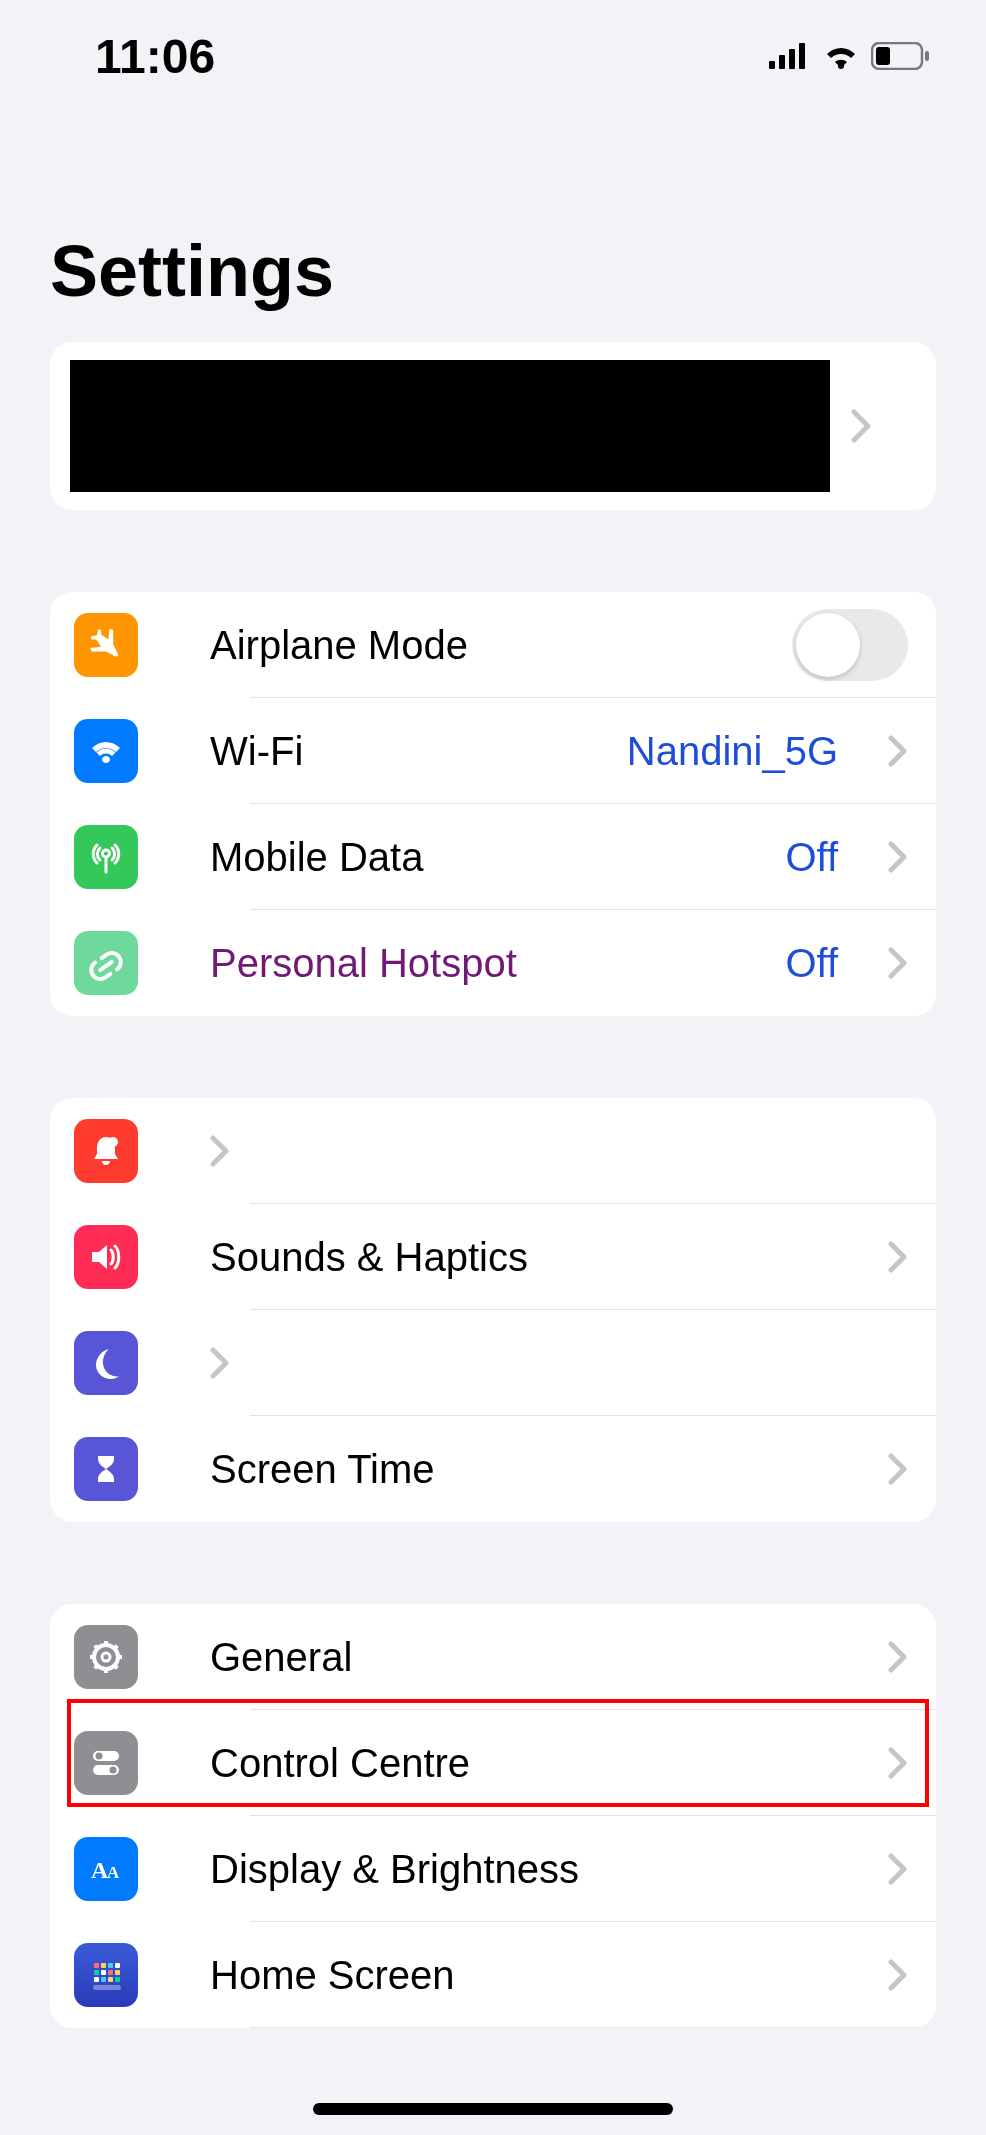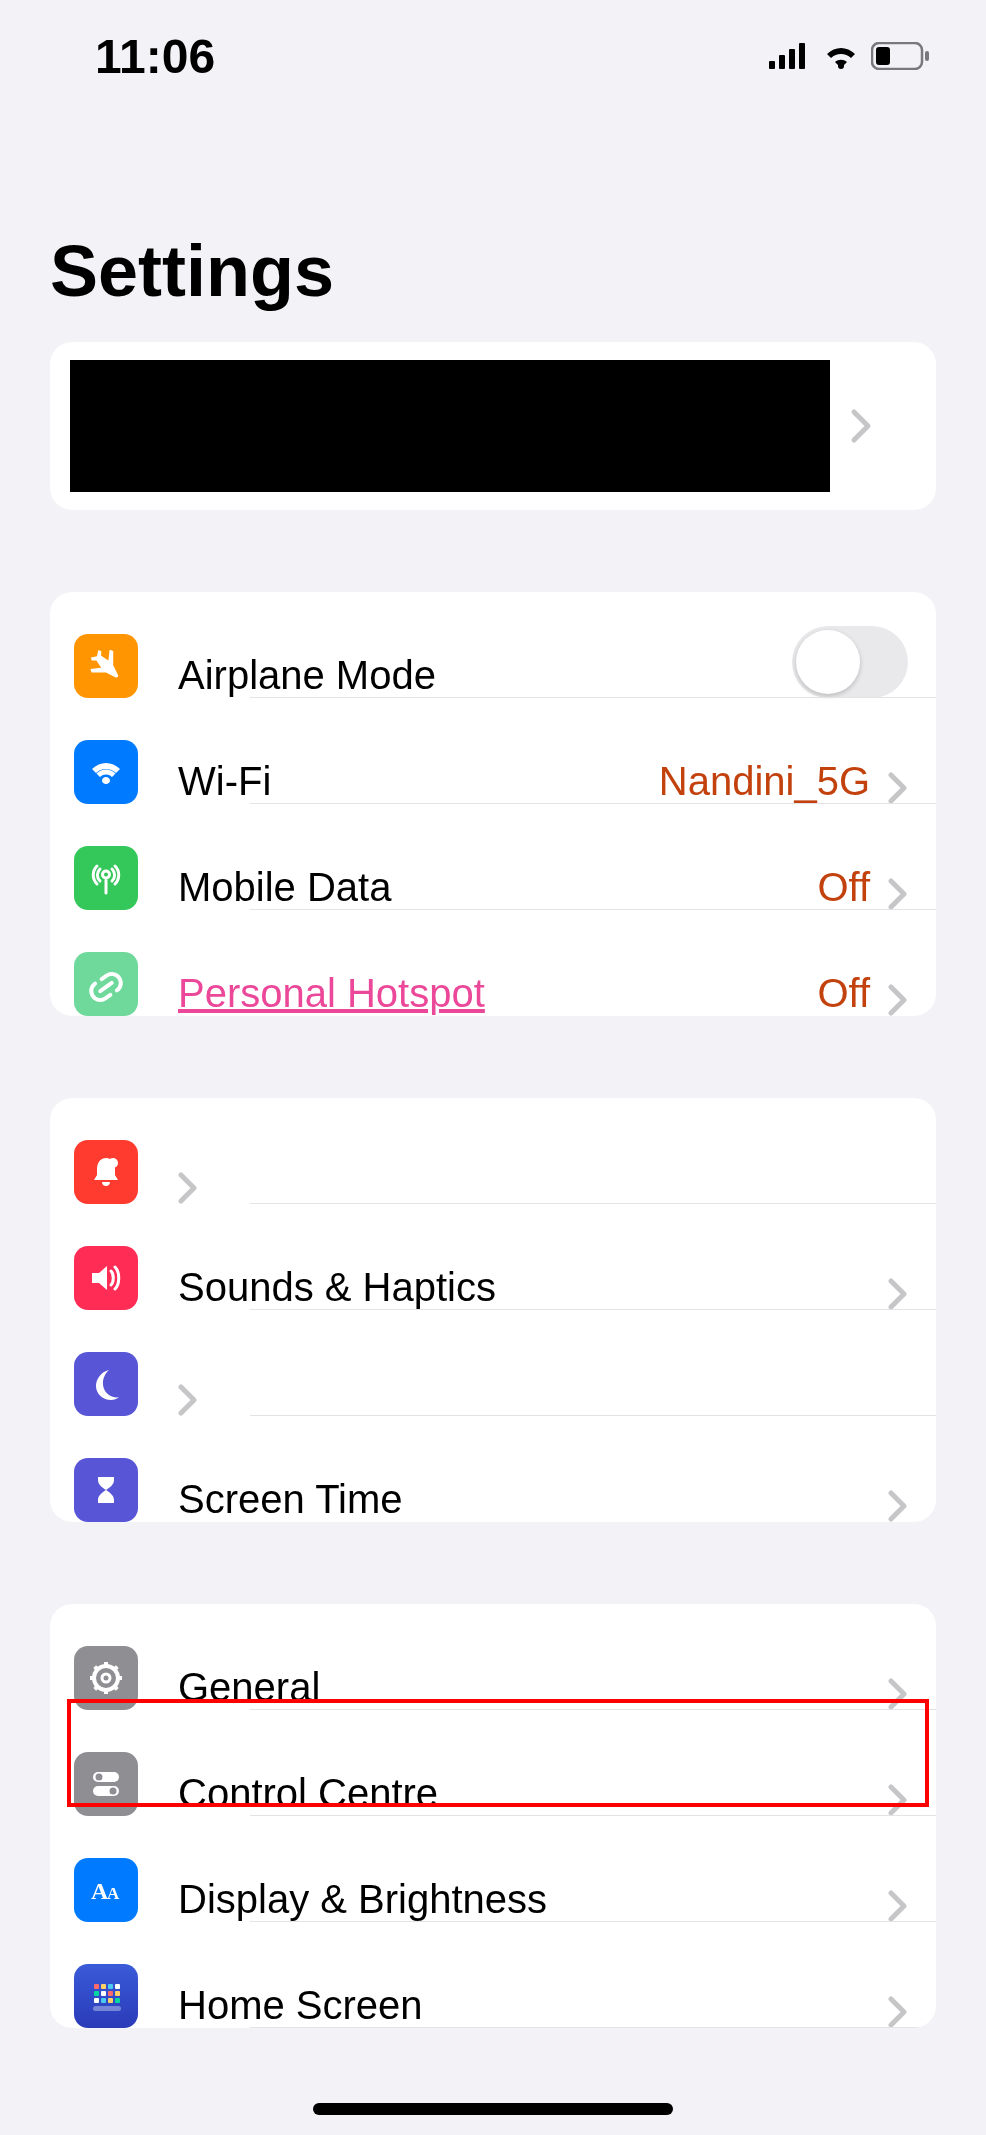--- a/index.html
+++ b/index.html
@@ -51,24 +51,25 @@
     margin-right: 20px;
   }
   .chevron {
     color: #c6c6c8;
     flex-shrink: 0;
   }
   .chevron svg { display: block; }
   .group { margin-top: 82px; }
   .row {
     display: flex;
-    align-items: flex-end;
+    align-items: center;
     padding: 0 28px 0 24px;
     min-height: 106px;
     position: relative;
+    gap: 32px;
   }
   .row-divider::after {
     content: "";
     position: absolute;
     left: 200px;
     right: 0;
     bottom: 0;
     height: 1px;
     background: #e3e3e5;
   }
@@ -82,24 +83,24 @@
     margin-right: 40px;
     flex-shrink: 0;
   }
   .icon-box svg { display: block; }
   .row-label {
     font-size: 40px;
     flex: 1;
   }
   .row-value {
     font-size: 40px;
-    color: #c2410c;
+    color: #1d4ed8;
     margin-right: 18px;
   }
-  .dim .row-label { color: #ec4899; text-decoration: underline; }
+  .dim .row-label { color: #701a75; }
   .toggle {
     width: 116px;
     height: 72px;
     background: #e9e9eb;
     border-radius: 36px;
     position: relative;
   }
   .toggle-knob {
     position: absolute;
     width: 64px;

